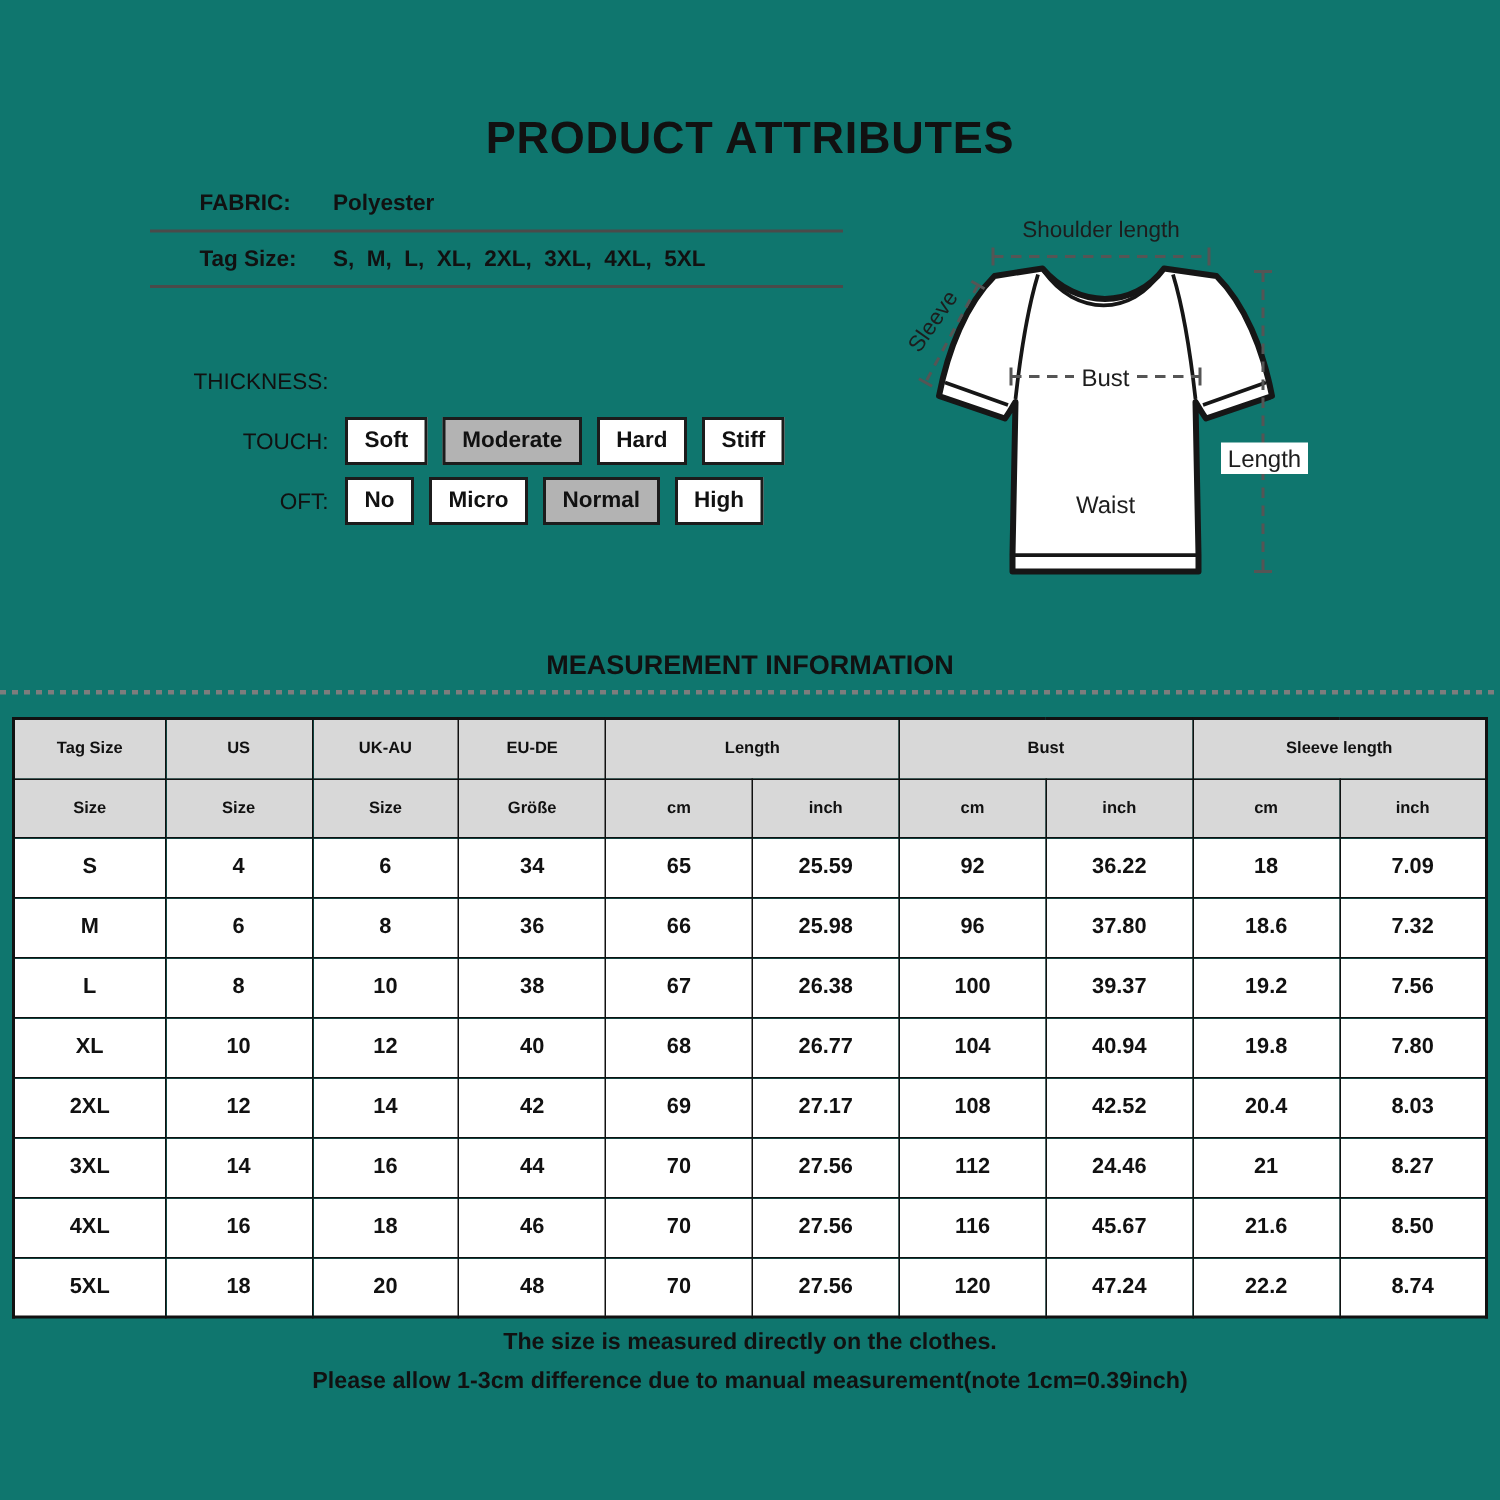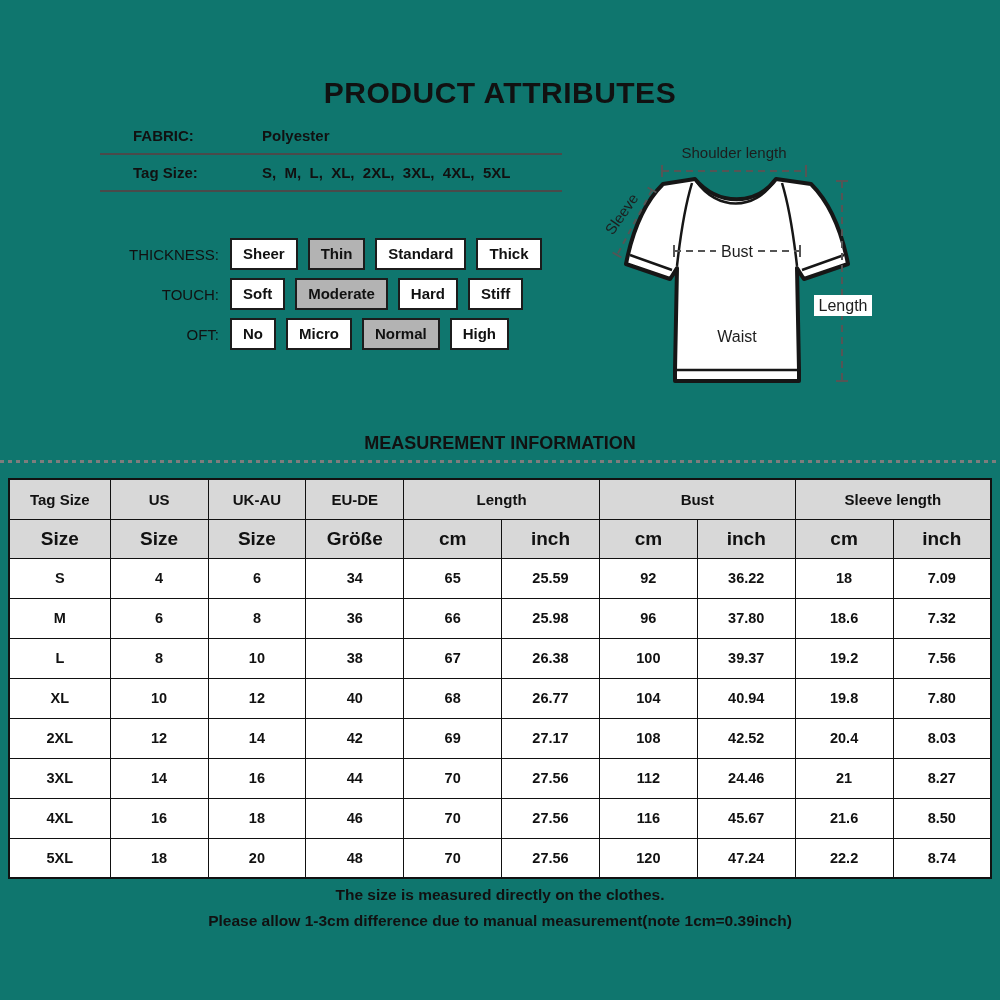--- a/index.html
+++ b/index.html
@@ -7,21 +7,21 @@
   body { font-family: "Liberation Sans", sans-serif; color: #111; }
   .page { position: relative; width: 1000px; height: 1000px; background: #0f766e; overflow: hidden; }
 
   .title { position: absolute; top: 76px; left: 0; width: 100%; text-align: center;
            font-size: 30px; font-weight: 700; letter-spacing: .5px; }
 
   
   .attrs { position: absolute; left: 100px; top: 118px; width: 462px; }
   .attr-row { display: flex; align-items: center; height: 37px;
               border-bottom: 2px solid #4a4a4a; padding-left: 33px;
-              font-size: 15px; font-weight: 700; gap: 40px; }
+              font-size: 15px; font-weight: 700; }
   .attr-row .lab { width: 89px; flex: 0 0 auto; }
   .attr-row .val { white-space: pre; }
 
   
   .opts { position: absolute; left: 100px; top: 234px; width: 490px; }
   .opt-row { display: flex; align-items: center; height: 40px; }
   .opt-row .lab { width: 130px; flex: 0 0 auto; text-align: right;
                   padding-right: 11px; font-size: 15px; font-weight: 400; }
   .opt-buttons { display: flex; gap: 10px; align-items: center; }
   .opt-btn { display: inline-block; border: 2px solid #1c1c1c; background: #fff;
@@ -35,24 +35,24 @@
   .mi-title { position: absolute; top: 433px; left: 0; width: 100%; text-align: center;
               font-size: 18px; font-weight: 700; }
   .dotline { position: absolute; top: 460px; left: 0; width: 1000px; height: 3px;
              background: repeating-linear-gradient(90deg, #7d7d7d 0 4px, transparent 4px 8px); }
 
   .size-table { position: absolute; left: 8px; top: 478px; width: 984px;
                 border-collapse: collapse; table-layout: fixed; border: 2px solid #111; }
   .size-table th, .size-table td { border: 1.5px solid #111; text-align: center;
                 font-weight: 700; overflow: hidden; }
   .size-table col.c0 { width: 10.3%; }
-  .size-table thead th { background: #d8d8d8; font-size: 15px; }
+  .size-table thead th { background: #d8d8d8; font-size: 11px; }
   .size-table tr.hdr-groups { height: 40px; }
   .size-table tr.hdr-units { height: 39px; }
-  .size-table tr.hdr-units th { font-size: 19px; }
+  .size-table tr.hdr-units th { font-size: 11px; }
   .size-table tbody tr { height: 40px; }
   .size-table td { font-size: 14.5px; background: #fff; }
 
   .notes { position: absolute; top: 882px; left: 0; width: 100%; text-align: center; }
   .notes .note { font-size: 15.5px; font-weight: 700; line-height: 26px; }
 </style>
 </head>
 <body>
 
 <div class="page">
@@ -66,26 +66,20 @@
     </div>
     <div class="attr-row">
       <span class="lab">Tag Size:</span>
       <span class="val">S,  M,  L,  XL,  2XL,  3XL,  4XL,  5XL</span>
     </div>
   </div>
 
   <div class="opts">
     <div class="opt-row">
       <span class="lab">THICKNESS:</span>
-      <span class="opt-buttons">
-          <span class="opt-btn">Sheer</span>
-          <span class="opt-btn selected">Thin</span>
-          <span class="opt-btn">Standard</span>
-          <span class="opt-btn">Thick</span>
-        </span>
     </div>
 
     <div class="opt-row">
       <span class="lab">TOUCH:</span>
       <span class="opt-buttons">
           <span class="opt-btn">Soft</span>
           <span class="opt-btn selected">Moderate</span>
           <span class="opt-btn">Hard</span>
           <span class="opt-btn">Stiff</span>
         </span>

